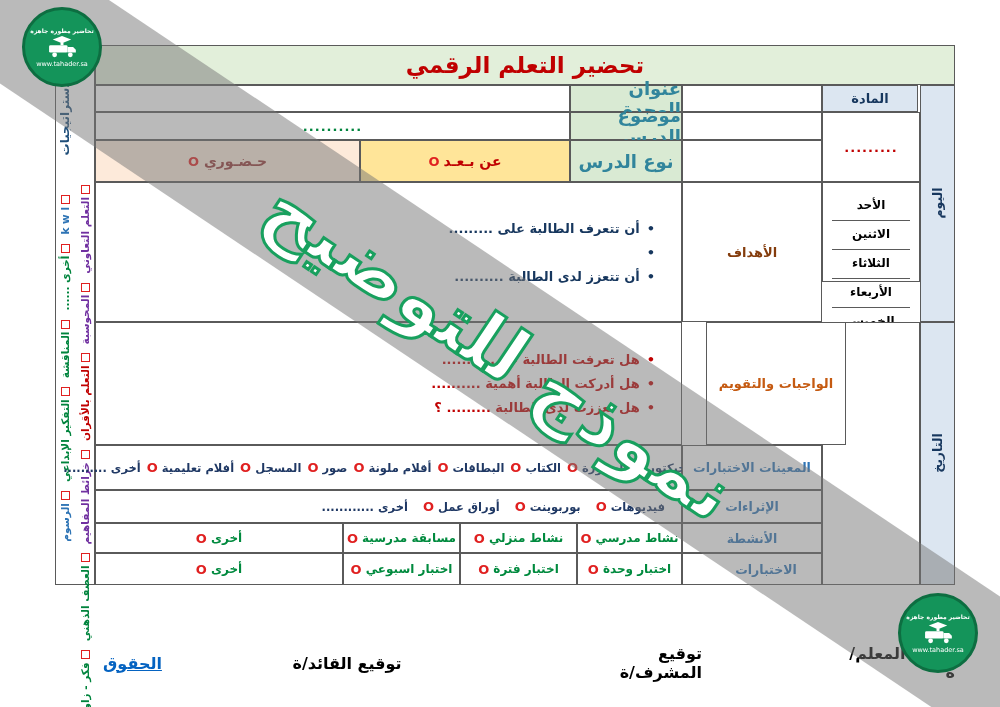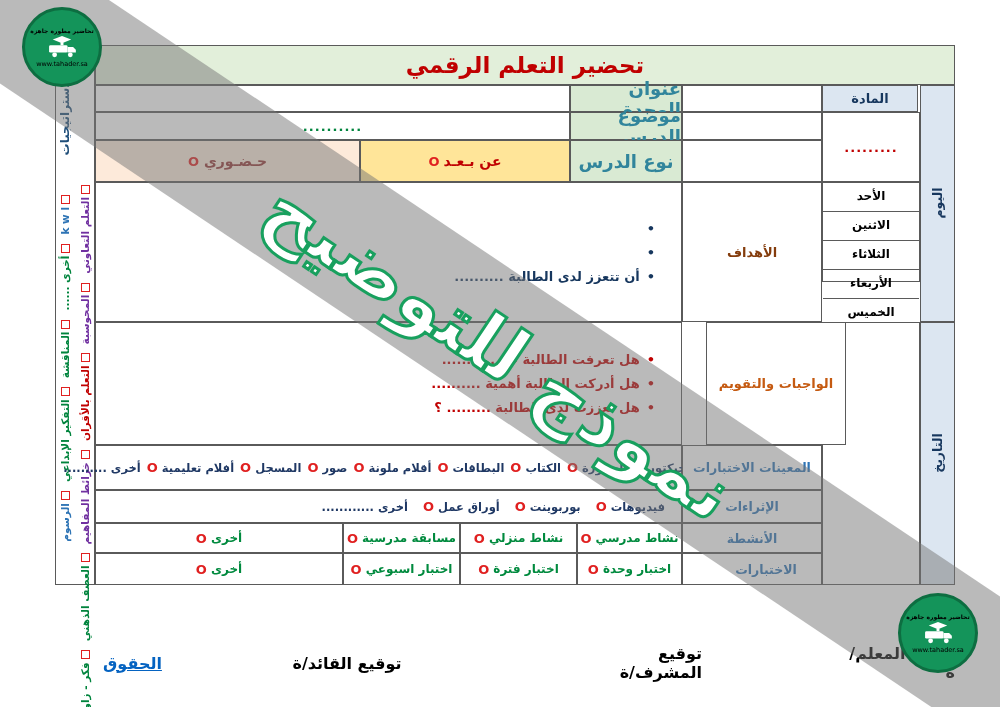--- a/index.html
+++ b/index.html
@@ -42,21 +42,21 @@
   .footer-sign{position:absolute;top:654px;height:18px;font-weight:bold;font-size:16px;color:#000;
                display:flex;align-items:center;justify-content:center;}
   .rights{color:#0563c1;text-decoration:underline;}
   .wm-band{position:absolute;left:-150px;top:275px;width:1300px;height:130px;
            background:rgba(118,118,118,0.5);transform:rotate(33.8deg);z-index:30;}
   .wm-text{position:absolute;left:140px;top:290px;width:720px;height:120px;z-index:31;
            display:flex;align-items:center;justify-content:center;transform:rotate(33.8deg);
            font-size:76px;font-weight:bold;color:#ffffff;-webkit-text-stroke:3px #18a05e;
            text-shadow:0 0 2px #18a05e;}
   .logo{position:absolute;width:80px;height:80px;border-radius:50%;background:#14945a;
-        border:3px solid #0d6e41;box-sizing:border-box;z-index:40;color:#000000;
+        border:3px solid #0d6e41;box-sizing:border-box;z-index:40;color:#ffffff;
         display:flex;flex-direction:column;align-items:center;justify-content:center;gap:1px;}
   .logo .ar{font-size:6px;font-weight:bold;white-space:nowrap;}
   .logo .url{font-size:6.5px;white-space:nowrap;}
 </style>
 </head>
 <body>
 
 <div class="page">
 
   <div class="cell" style="left:55px;top:45px;width:40px;height:540px;"></div>
@@ -126,37 +126,38 @@
   </div>
   <div class="cell center remote-cell" style="left:360px;top:140px;width:210px;height:42px;">
     <span>عن بـعـد</span>
     <span class="omark">O</span>
   </div>
   <div class="cell center green-label" style="left:570px;top:140px;width:112px;height:42px;">نوع الدرس</div>
   <div class="cell" style="left:682px;top:140px;width:140px;height:42px;"></div>
 
   <div class="cell center blue-head" style="left:822px;top:85px;width:96px;height:27px;">المادة</div>
   <div class="cell center red-dots" style="left:822px;top:112px;width:98px;height:70px;">.........</div>
-  <div class="cell" id="days" style="left:822px;top:182px;width:98px;height:100px;padding:0;">
+  <div class="cell" id="days" style="left:822px;top:182px;width:98px;height:100px;padding:9px;">
       <div class="day-cell">الأحد</div>
       <div class="day-cell">الاثنين</div>
       <div class="day-cell">الثلاثاء</div>
       <div class="day-cell">الأربعاء</div>
       <div class="day-cell">الخميس</div>
     </div>
   <div class="cell" style="left:822px;top:322px;width:98px;height:263px;"></div>
 
   <div class="cell lblue" style="left:920px;top:85px;width:35px;height:237px;"></div>
   <div class="vtext vcenter vstrip-label" style="left:897px;top:195px;width:80px;height:16px;">اليوم</div>
   <div class="cell lblue" style="left:920px;top:322px;width:35px;height:263px;"></div>
   <div class="vtext vcenter vstrip-label" style="left:897px;top:445px;width:80px;height:16px;">التاريخ</div>
 
   <div class="cell list-col" id="objectives-list" style="left:95px;top:182px;width:587px;height:140px;">
       <div class="obj-item ">
         <span class="bullet">•</span>
+        <span class="txt">أن تتعرف الطالبة على .........</span>
       </div>
       <div class="obj-item ">
         <span class="bullet">•</span>
       </div>
       <div class="obj-item ">
         <span class="bullet">•</span>
         <span class="txt">أن تتعزز لدى الطالبة ..........</span>
       </div>
     </div>
   <div class="cell center label-obj" style="left:682px;top:182px;width:140px;height:140px;">الأهداف</div>

